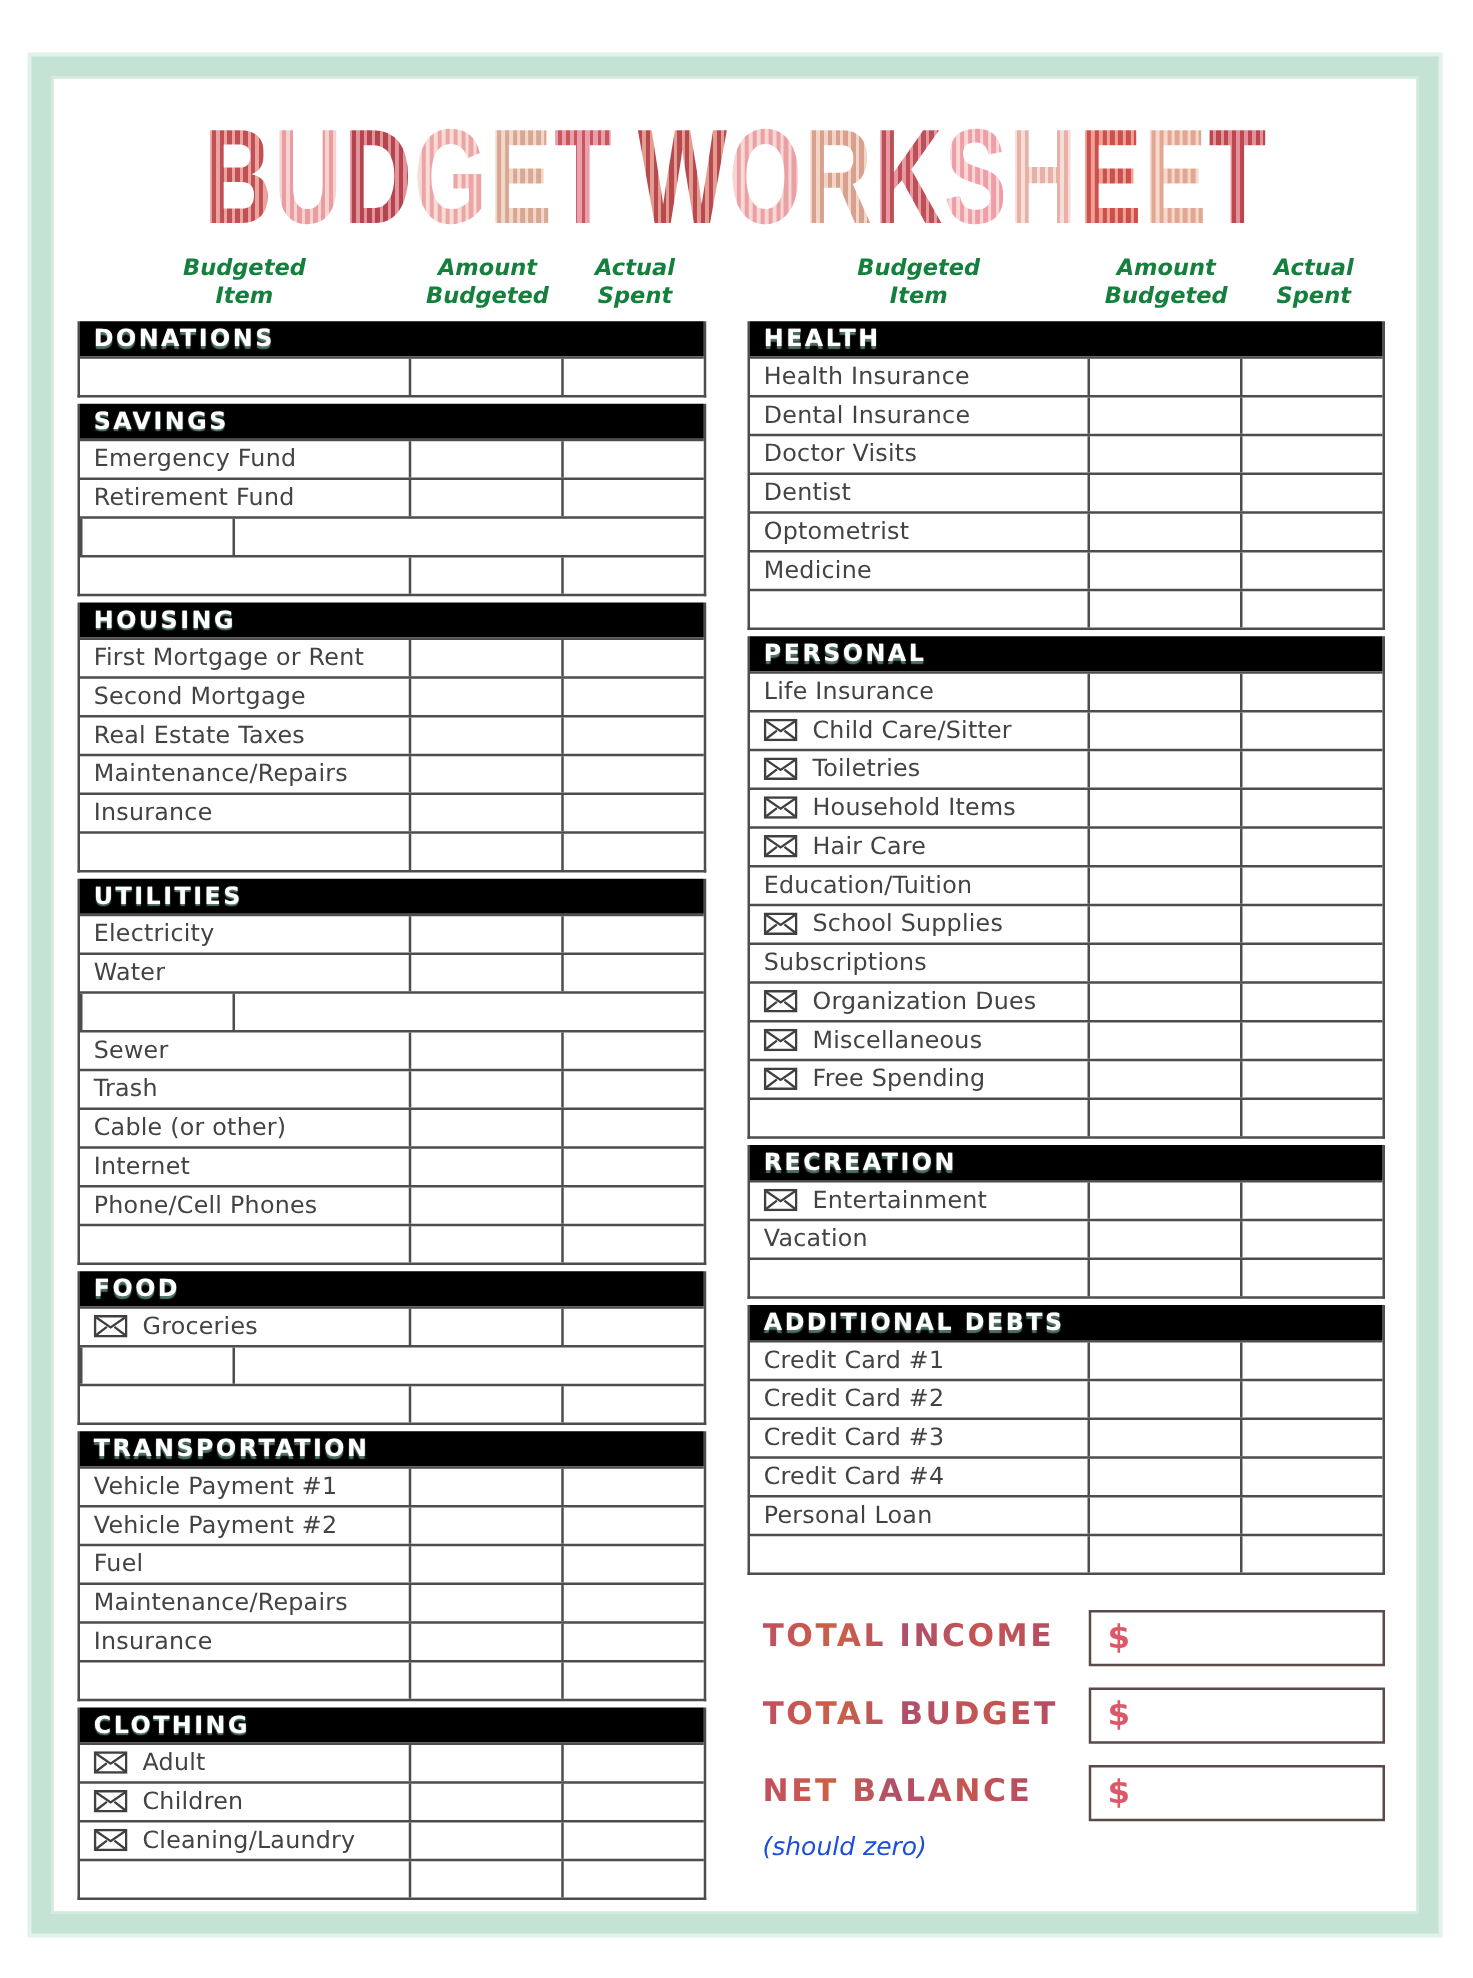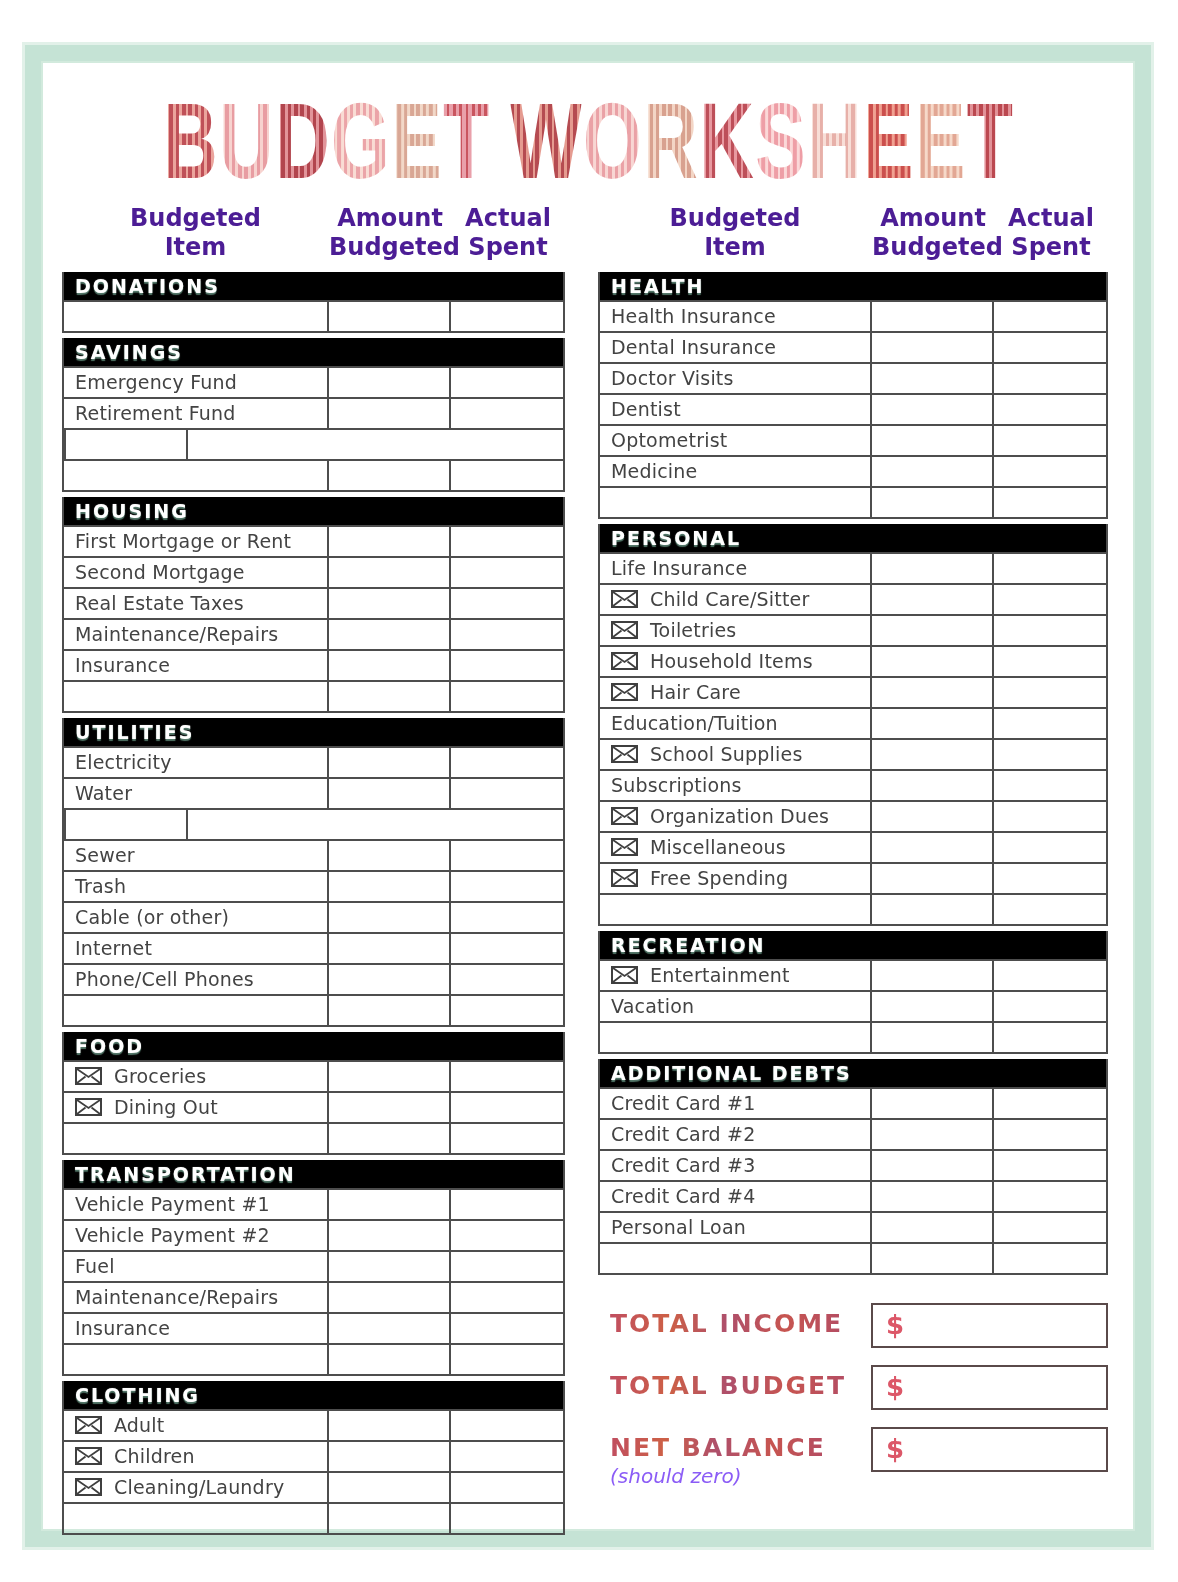--- a/index.html
+++ b/index.html
@@ -34,22 +34,22 @@
     -webkit-text-fill-color:transparent;
   }
 
   
   .cols { display:flex; gap:33px; padding-left:21px; }
   .col-left { width:503px; }
   .col-right { width:510px; }
 
   
   .col-headers { display:flex; margin:10px 0 9px 0; }
-  .ch { text-align:center; font-weight:bold; font-size:24px;
-        color:#4c1d95; line-height:1.22; }
+  .ch { text-align:center; font-style:italic; font-weight:bold; font-size:18px;
+        color:#15803d; line-height:1.22; }
   .ch span { display:block; }
   .ch-item { flex:1; }
   .ch-amt { width:122px; }
   .ch-spent { width:114px; }
 
   
   .sec { border:2px solid #4d4d4d; border-top:none; margin-bottom:5px; }
   .sec-bar { height:28px; background:#000000; display:flex; align-items:center; padding-left:11px; }
   .sec-bar span {
     color:#ffffff; font-weight:bold; font-size:19px; letter-spacing:2px;
@@ -65,21 +65,21 @@
   
   .totals { margin-top:28px; padding-left:12px; }
   .total-row { display:flex; margin-bottom:17px; }
   .total-labels { flex:1; padding-top:6px; }
   .total-label {
     display:inline-block; font-size:25px; font-weight:bold; letter-spacing:2px;
     color:#c5566a;
     background-image:linear-gradient(90deg,#c04e60,#cd6046,#ae4f6b,#c75550,#b44d63);
     -webkit-background-clip:text; background-clip:text; -webkit-text-fill-color:transparent;
   }
-  .total-sub { font-size:20px; font-style:italic; color:#8b5cf6; margin-top:2px; }
+  .total-sub { font-size:20px; font-style:italic; color:#1d4ed8; margin-top:18px; }
   .total-box {
     width:237px; height:45px; border:2px solid #5a4a4a; box-sizing:border-box;
     display:flex; align-items:center; padding-left:13px; background:#ffffff;
   }
   .dollar { font-size:26px; font-weight:bold; color:#dc5768; }
 </style>
 </head>
 <body>
 
 <div class="page">
@@ -363,30 +363,20 @@
                           <path d="M2 16 L10.5 9.5 M25 16 L16.5 9.5" fill="none" stroke="#3f3f3f" stroke-width="1.8"></path>
                         </svg>
                       </span>
                       <span class="lbl">Groceries</span>
                     </div>
                     <div class="cell-amt"></div>
                     <div class="cell-spent"></div>
                   </div>
 
                   <div class="row">
-                    <div class="cell-item">
-                      <span class="env">
-                        <svg width="27" height="18" viewBox="0 0 27 18" aria-hidden="true">
-                          <rect x="1" y="1" width="25" height="16" fill="none" stroke="#3f3f3f" stroke-width="2"></rect>
-                          <path d="M2 2 L13.5 10 L25 2" fill="none" stroke="#3f3f3f" stroke-width="1.8"></path>
-                          <path d="M2 16 L10.5 9.5 M25 16 L16.5 9.5" fill="none" stroke="#3f3f3f" stroke-width="1.8"></path>
-                        </svg>
-                      </span>
-                      <span class="lbl">Dining Out</span>
-                    </div>
                     <div class="cell-amt"></div>
                     <div class="cell-spent"></div>
                   </div>
 
                   <div class="row">
                     <div class="cell-item">
 
                       <span class="lbl"></span>
                     </div>
                     <div class="cell-amt"></div>

